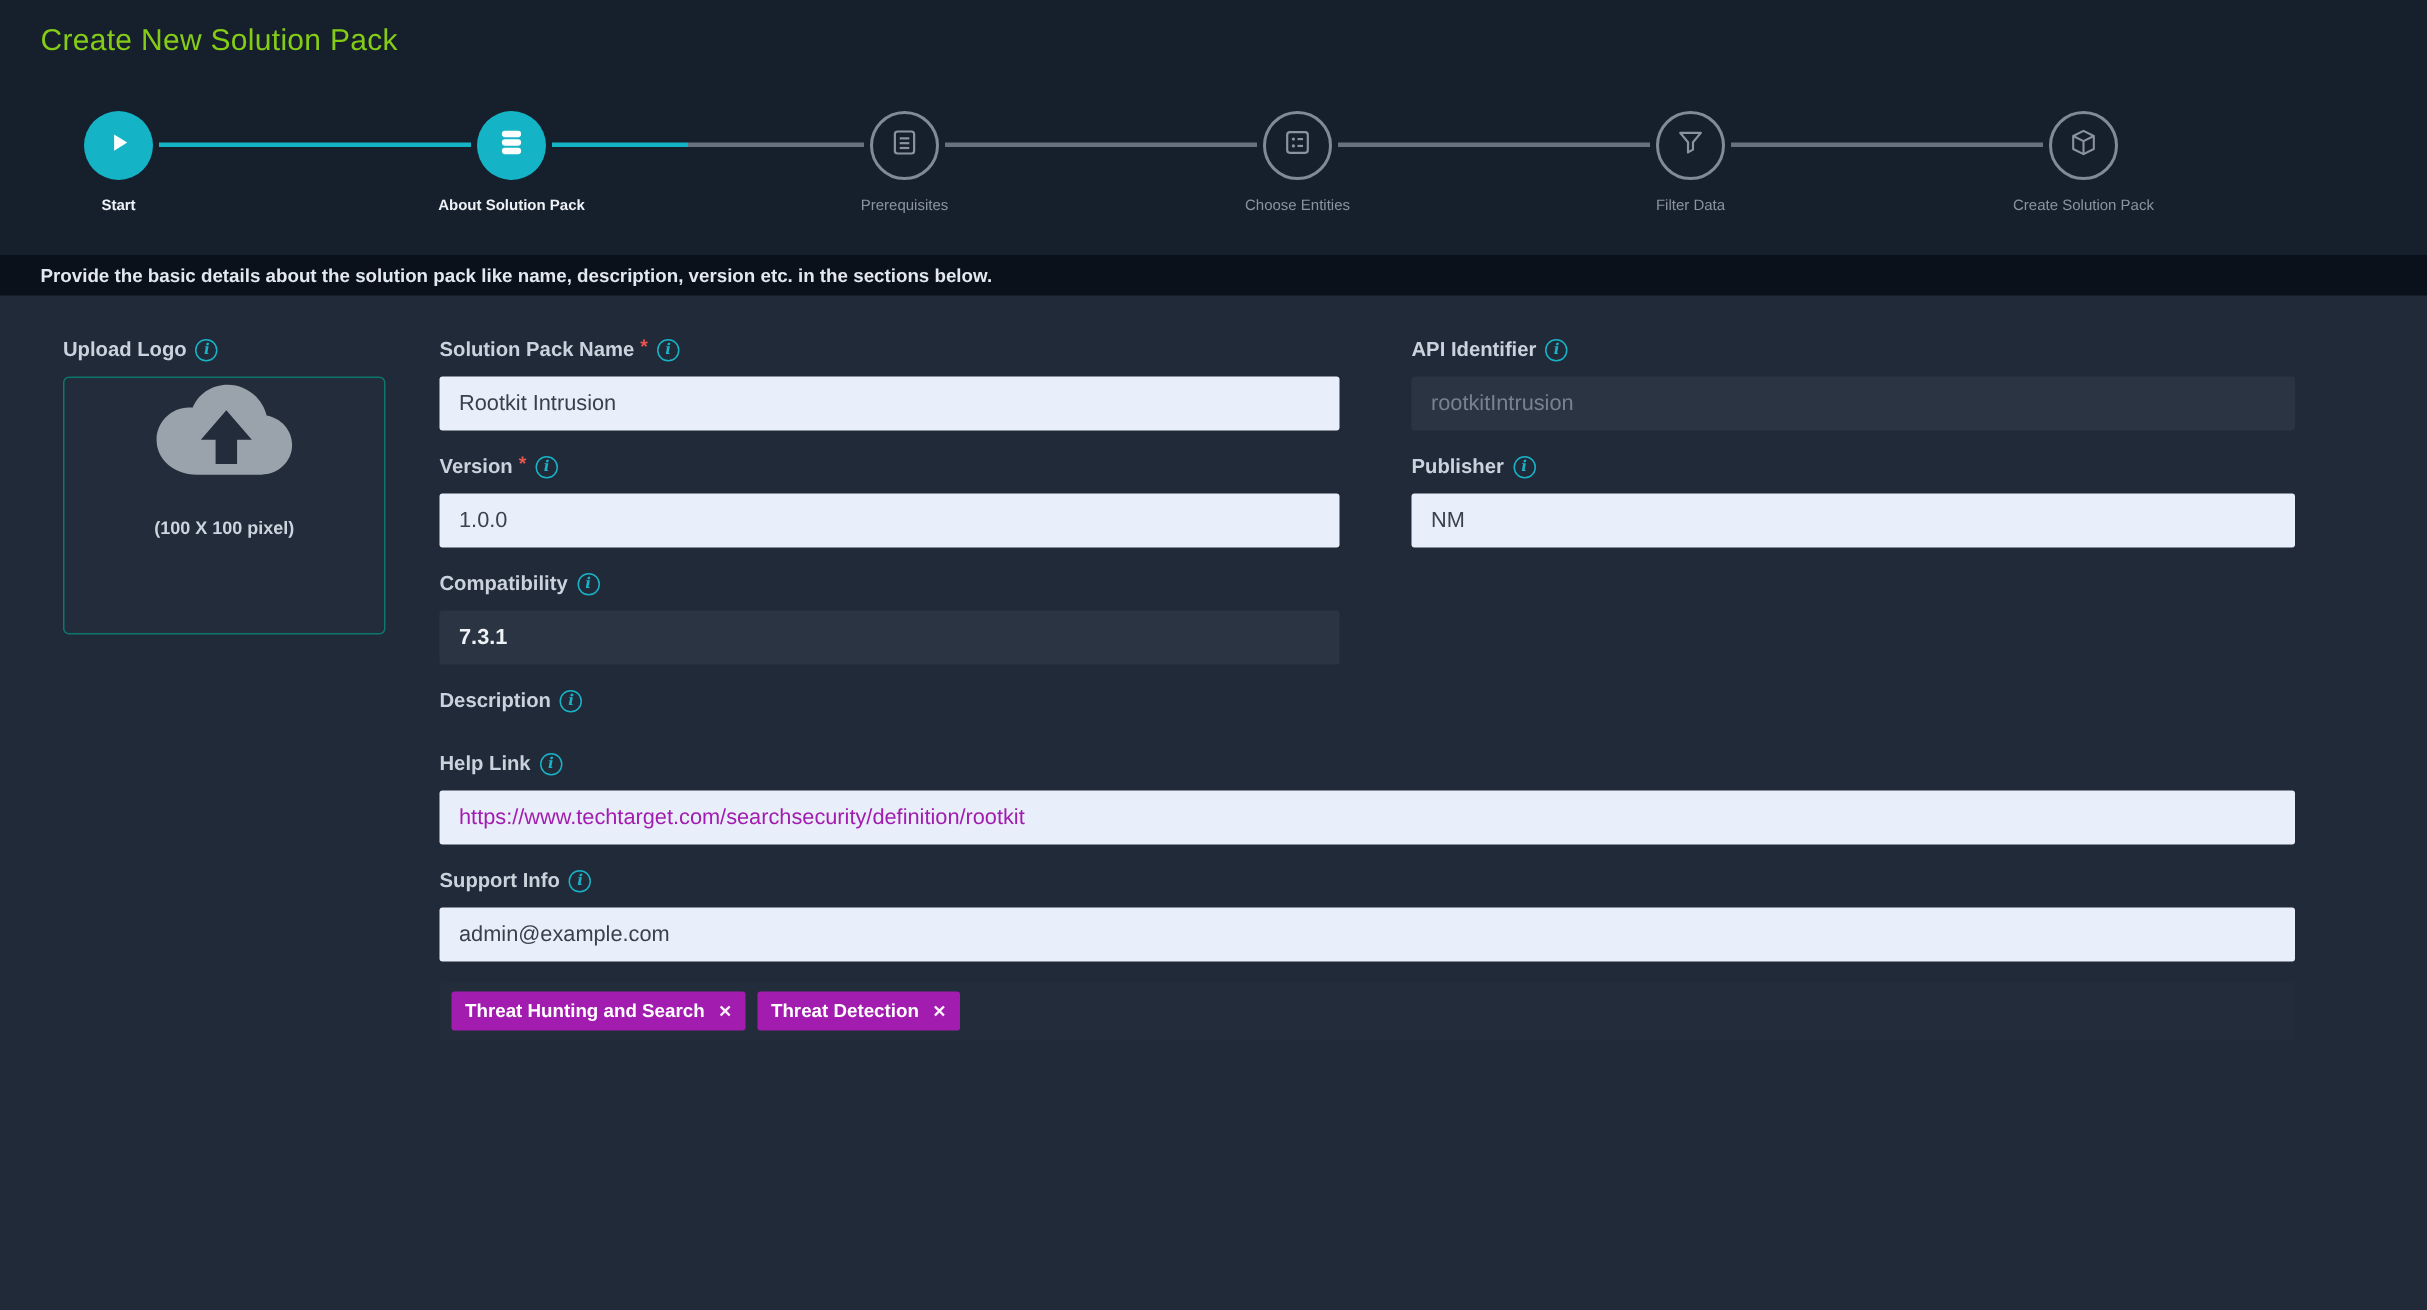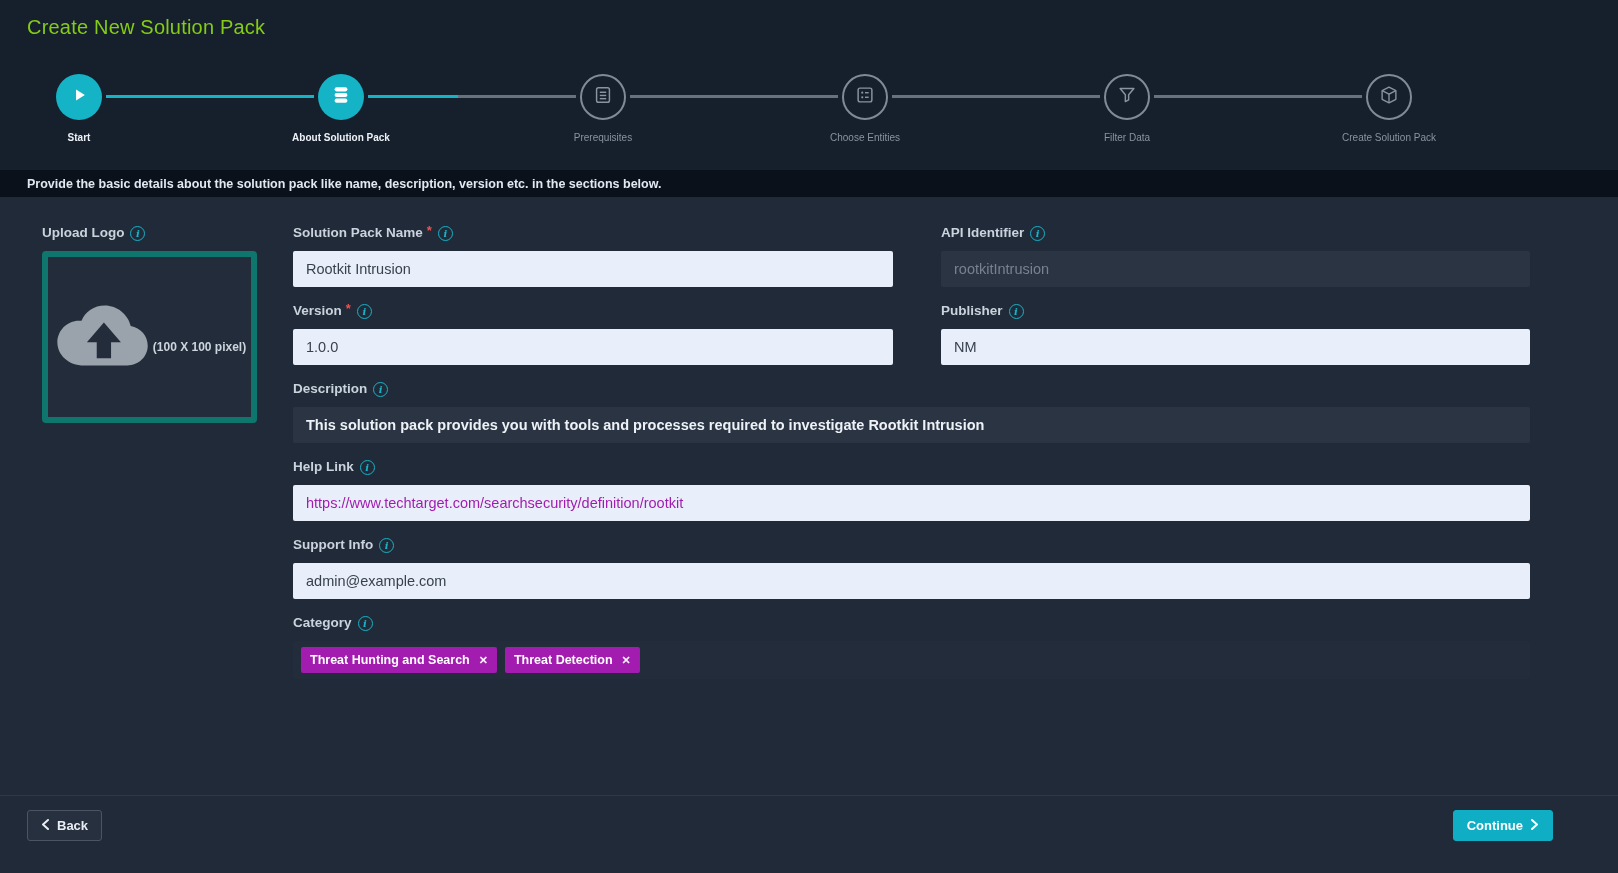--- a/index.html
+++ b/index.html
@@ -55,23 +55,23 @@
   }
   .req { color: #ef5350; position: relative; top: -2px; margin-left: -2px; font-size: 13px; }
   .info-icon {
     width: 15px; height: 15px; border-radius: 50%; border: 1px solid #19b3c7; flex: none;
     color: #19b3c7; font-size: 10px; font-weight: bold; line-height: 13px; text-align: center;
     cursor: pointer; font-family: "DejaVu Serif", serif; font-style: italic;
   }
   .info-icon::before { content: "i"; }
 
   .upload-box {
-    width: 215px; height: 172px; border: 6px solid #0f766e; border-radius: 4px;
-    background: #222c3a; display: flex; flex-direction: row; align-items: center;
-    justify-content: center; cursor: pointer; margin-top: 2px;
+    width: 215px; height: 172px; border: 1px solid #0f766e; border-radius: 4px;
+    background: #222c3a; display: flex; flex-direction: column; align-items: center;
+    justify-content: flex-start; cursor: pointer; margin-top: 2px;
   }
   .upload-hint { margin-top: 20px; color: #ccd4de; font-size: 12px; font-weight: bold; }
 
   .form-col { flex: 1; }
   .form-grid { display: grid; grid-template-columns: 600px 1fr; column-gap: 48px; }
   .field { margin-bottom: 14px; }
   .col1 { grid-column: 1; }
   .span2 { grid-column: 1 / -1; }
 
   .input {
@@ -252,78 +252,62 @@
         </div>
 
         <div class="field">
           <div class="field-label">
             <span>Publisher</span>
             <span class="info-icon"></span>
           </div>
           <input class="input light" type="text" value="NM" style="">
         </div>
 
+        <div class="field col1">
+          <div class="field-label">
+            <span>Compatibility</span>
+            <span class="info-icon"></span>
+          </div>
+          <input class="input dark" type="text" value="7.3.1" style="">
+        </div>
 
         <div class="field span2">
           <div class="field-label">
             <span>Description</span>
             <span class="info-icon"></span>
           </div>
-          <input class="input dark" type="text" value="This solution pack provides you with tools and processes required to investigate Rootkit Intrusion" style="">
         </div>
 
         <div class="field span2">
           <div class="field-label">
             <span>Help Link</span>
             <span class="info-icon"></span>
           </div>
           <input class="input light-url" type="text" value="https://www.techtarget.com/searchsecurity/definition/rootkit" style="">
         </div>
 
         <div class="field span2">
           <div class="field-label">
             <span>Support Info</span>
             <span class="info-icon"></span>
           </div>
           <input class="input light" type="text" value="admin@example.com" style="">
         </div>
 
         <div class="field span2">
-          <div class="field-label">
-            <span>Category</span>
-            <span class="info-icon"></span>
-          </div>
           <div class="tags-field">
             <span class="tag">
               <span>Threat Hunting and Search</span>
               <span class="tag-x">✕</span>
             </span>
             <span class="tag">
               <span>Threat Detection</span>
               <span class="tag-x">✕</span>
             </span>
           </div>
         </div>
 
       </div>
     </div>
   </div>
 
-  <div class="footer">
-    <button class="btn btn-back">
-      <span>
-        <svg width="9" height="11" viewBox="0 0 9 11" fill="none" stroke="#e9eef4" stroke-width="2" stroke-linecap="round" stroke-linejoin="round">
-            <path d="M7 1 L2 5.5 L7 10"></path>
-          </svg>
-      </span>
-      <span>Back</span>
-    </button>
-    <button class="btn btn-continue">
-      <span>Continue</span>
-      <span>
-        <svg width="9" height="11" viewBox="0 0 9 11" fill="none" stroke="#ffffff" stroke-width="2" stroke-linecap="round" stroke-linejoin="round">
-            <path d="M2 1 L7 5.5 L2 10"></path>
-          </svg>
-      </span>
-    </button>
-  </div>
 
 </div>
 
 </body></html>

